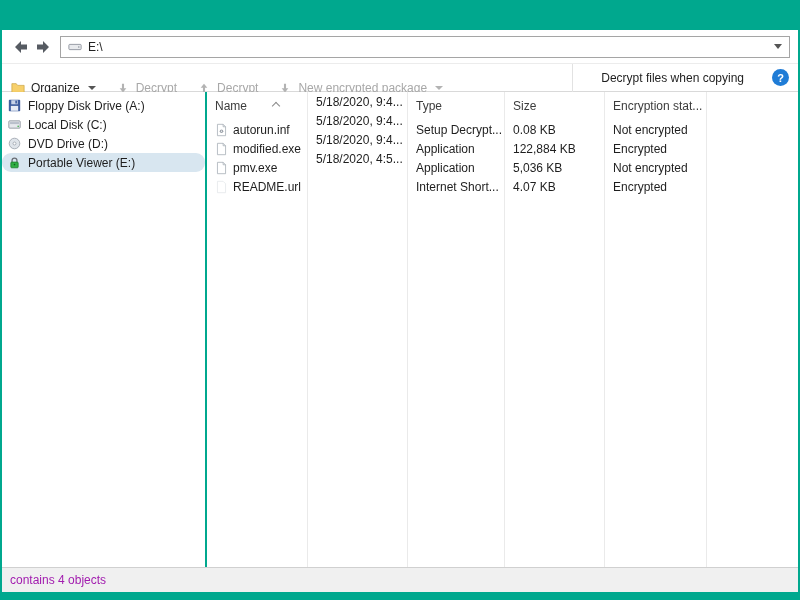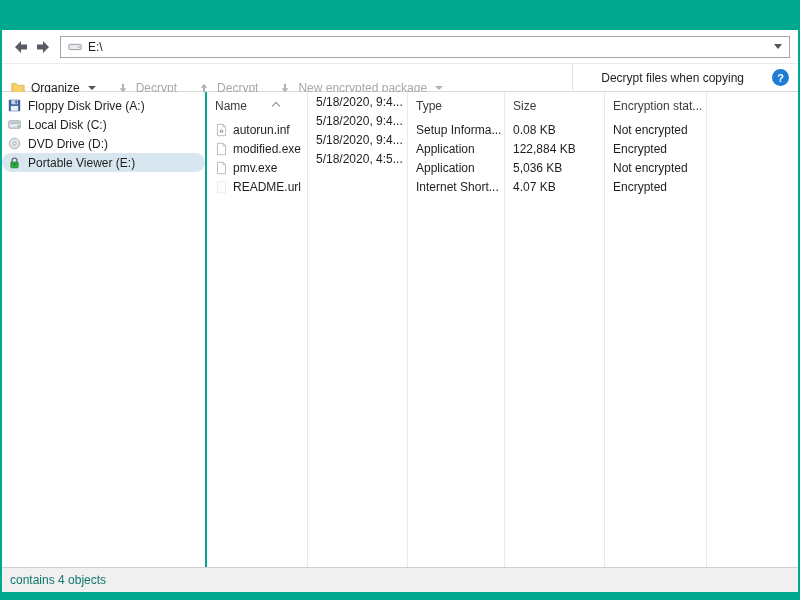--- a/index.html
+++ b/index.html
@@ -58,21 +58,21 @@
   .col-header { height:28px; line-height:28px; padding-left:8px; color:#3c3c3c;
     white-space:nowrap; overflow:hidden; cursor:pointer; }
   .sort-caret { display:inline-block; width:6px; height:6px; border-left:1px solid #8a8a8a;
     border-top:1px solid #8a8a8a; transform:rotate(45deg); margin-left:26px; position:relative; top:-1px; }
   .cell { height:19px; display:flex; align-items:center; gap:5px; padding-left:8px;
     white-space:nowrap; overflow:hidden; cursor:default; }
   .ficon { width:13px; height:14px; flex:0 0 13px; display:flex; }
   .sicon { width:14px; height:14px; flex:0 0 14px; display:flex; }
   
   .statusbar { height:25px; background:#f0f0f0; border-top:1px solid #d0d0d0;
-    display:flex; align-items:center; padding-left:8px; color:#0f766e; }
+    display:flex; align-items:center; padding-left:8px; color:#a21caf; }
 </style>
 </head>
 <body>
 
 <div class="window">
 
 
   <div class="content">
 
     <div class="navrow">
@@ -245,21 +245,21 @@
           <div class="cell">
               <span>5/18/2020, 4:5...</span>
             </div>
         </div>
 
         <div class="col col-type">
           <div class="col-header">
             <span>Type</span>
           </div>
           <div class="cell">
-              <span>Setup Informa...</span>
+              <span>Setup Decrypt...</span>
             </div>
           <div class="cell">
               <span>Application</span>
             </div>
           <div class="cell">
               <span>Application</span>
             </div>
           <div class="cell">
               <span>Internet Short...</span>
             </div>

